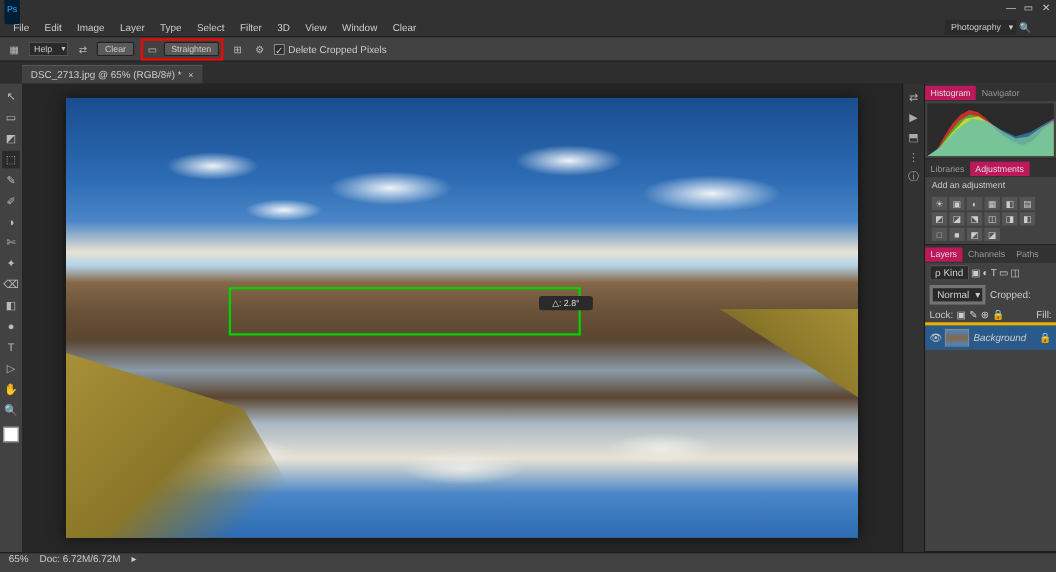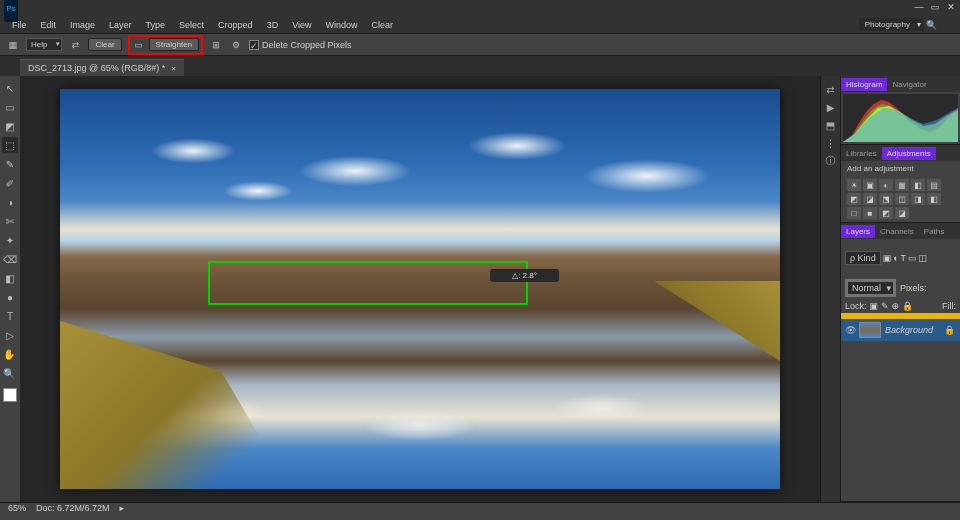--- a/index.html
+++ b/index.html
@@ -29,64 +29,64 @@
 .toolbar .t{width:16px;height:16px;display:flex;align-items:center;justify-content:center;font-size:10px;color:#bbb}
 .toolbar .t.active{background:#2a2a2a}
 .toolbar .swatch{width:14px;height:14px;border:1px solid #888;margin-top:4px}
 .canvasarea{flex:1;background:#262626;display:flex;align-items:center;justify-content:center;position:relative}
 .photo{width:720px;height:400px;background:linear-gradient(180deg,#1a4d8f 0%,#2c6bb3 18%,#4a86c7 28%,#e8e2d4 35%,#b5d4e8 38%,#846848 42%,#6b5339 48%,#5a4530 55%,#8a9aa8 62%,#5a4530 68%,#a8b8c4 74%,#e8e2d4 82%,#4a86c7 90%,#2c6bb3 100%);position:relative;box-shadow:0 0 12px rgba(0,0,0,.6)}
 .clouds{position:absolute;top:8%;left:5%;right:5%;height:25%;background:radial-gradient(ellipse 60px 18px at 15% 30%,#fff 0%,transparent 70%),radial-gradient(ellipse 80px 22px at 40% 50%,#fff 0%,transparent 70%),radial-gradient(ellipse 70px 20px at 65% 25%,#fff 0%,transparent 70%),radial-gradient(ellipse 90px 24px at 85% 55%,#fff 0%,transparent 70%),radial-gradient(ellipse 50px 14px at 25% 70%,#fff 0%,transparent 70%);opacity:.92}
 .clouds2{position:absolute;top:72%;left:5%;right:5%;height:22%;background:radial-gradient(ellipse 60px 18px at 20% 40%,#f0f0ea 0%,transparent 70%),radial-gradient(ellipse 80px 22px at 50% 55%,#f0f0ea 0%,transparent 70%),radial-gradient(ellipse 70px 20px at 78% 35%,#f0f0ea 0%,transparent 70%);opacity:.85}
 .grass-l{position:absolute;left:0;bottom:0;width:32%;height:42%;background:linear-gradient(135deg,#a89038 0%,#8a7628 50%,transparent 80%);clip-path:polygon(0 0,70% 30%,100% 100%,0 100%)}
 .grass-r{position:absolute;right:0;top:48%;width:25%;height:20%;background:linear-gradient(225deg,#a89038 0%,#8a7628 40%,transparent 70%);clip-path:polygon(30% 0,100% 0,100% 100%)}
 .greenbox{position:absolute;border:2px solid #00d400}
-.anglebadge{position:absolute;background:#2a2a2a;border-radius:3px;padding:2px 22px;font-size:8px;color:#ddd}
+.anglebadge{position:absolute;background:#2a2a2a;border-radius:3px;padding:2px 12px;font-size:8px;color:#ddd}
 .rightdock{width:20px;background:#323232;display:flex;flex-direction:column;align-items:center;gap:4px;padding:6px 0;border-left:1px solid #1a1a1a}
 .rightdock .d{width:14px;height:14px;display:flex;align-items:center;justify-content:center;font-size:10px;color:#aaa}
 .panels{width:120px;background:#424242;display:flex;flex-direction:column;border-left:1px solid #1a1a1a}
 .panelgrp{border-bottom:1px solid #1a1a1a}
 .paneltabs{display:flex;background:#323232;height:16px;align-items:center}
 .paneltabs span{padding:2px 5px;font-size:8px;color:#999}
-.paneltabs span.active{background:#6d28d9;color:#ddd}
+.paneltabs span.active{background:#be185d;color:#ddd}
 .histogram{height:48px;background:#2a2a2a;position:relative;margin:2px}
 .histogram svg{width:100%;height:100%}
 .adjtitle{font-size:8px;padding:3px 6px;color:#ccc}
 .adjicons{display:flex;flex-wrap:wrap;gap:2px;padding:3px 6px}
 .adjicons span{width:14px;height:12px;background:#555;display:inline-flex;align-items:center;justify-content:center;font-size:8px}
-.layerfilter{display:flex;align-items:center;gap:2px;padding:12px 4px;font-size:8px}
+.layerfilter{display:flex;align-items:center;gap:2px;padding:2px 4px;font-size:8px}
 .layerfilter .kind{background:#2a2a2a;padding:1px 4px;border:1px solid #555}
 .layerrow{display:flex;align-items:center;gap:4px;padding:3px 4px;background:#2a5a8a}
 .layerrow .thumb{width:22px;height:16px;background:linear-gradient(180deg,#4a86c7 0%,#846848 50%,#4a86c7 100%);border:1px solid #888}
 .layerrow .eye{width:10px}
 .statusbar{position:absolute;bottom:0;left:0;right:0;height:18px;background:#424242;display:flex;align-items:flex-start;gap:10px;padding:0 8px;font-size:8px;border-top:1px solid #1a1a1a}
 .normalsel{display:flex;align-items:center;gap:4px;padding:2px 4px;font-size:8px}
 .normalsel .sel{background:#2a2a2a;border:3px solid #737373;padding:1px 12px 1px 4px;position:relative}
 .normalsel .sel::after{content:"▾";position:absolute;right:2px}
-.lockrow{display:flex;gap:3px;padding:2px 4px;font-size:8px;border-bottom:6px solid #eab308}
+.lockrow{display:flex;gap:3px;padding:2px 4px;font-size:8px;border-bottom:3px solid #eab308}
 </style>
 </head>
 <body>
 
 <div class="titlebar">
   <div class="ps-logo">Ps</div>
   <div class="win-controls">
     <span>—</span>
     <span>▭</span>
     <span>✕</span>
   </div>
 </div>
 
 <div class="menubar">
   <span>File</span>
   <span>Edit</span>
   <span>Image</span>
   <span>Layer</span>
   <span>Type</span>
   <span>Select</span>
-  <span>Cropped</span>
+  <span>Filter</span>
   <span>3D</span>
   <span>View</span>
   <span>Window</span>
   <span>Clear</span>
 </div>
 
 <div class="optbar">
   <span class="icon">▦</span>
   <span class="select">Help</span>
   <span class="icon">⇄</span>
@@ -201,21 +201,21 @@
       <div class="layerfilter">
         <span class="kind">ρ Kind</span>
         <span>▣</span>
         <span>◐</span>
         <span>T</span>
         <span>▭</span>
         <span>◫</span>
       </div>
       <div class="normalsel">
         <span class="sel">Normal</span>
-        <span>Pixels:</span>
+        <span>Cropped:</span>
       </div>
       <div class="lockrow">
         <span>Lock:</span>
         <span>▣</span>
         <span>✎</span>
         <span>⊕</span>
         <span>🔒</span>
         <span style="margin-left:auto">Fill:</span>
       </div>
       <div class="layerrow">

